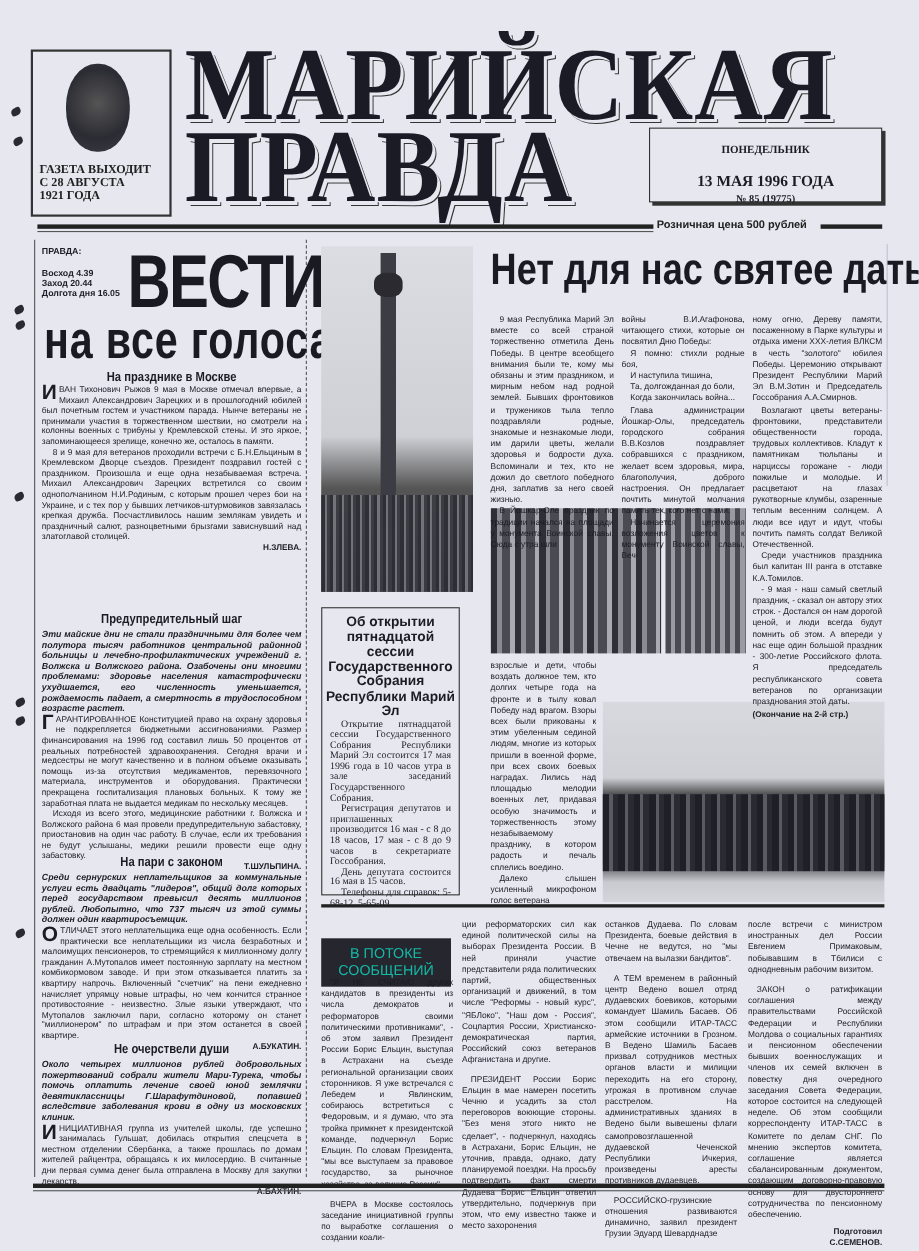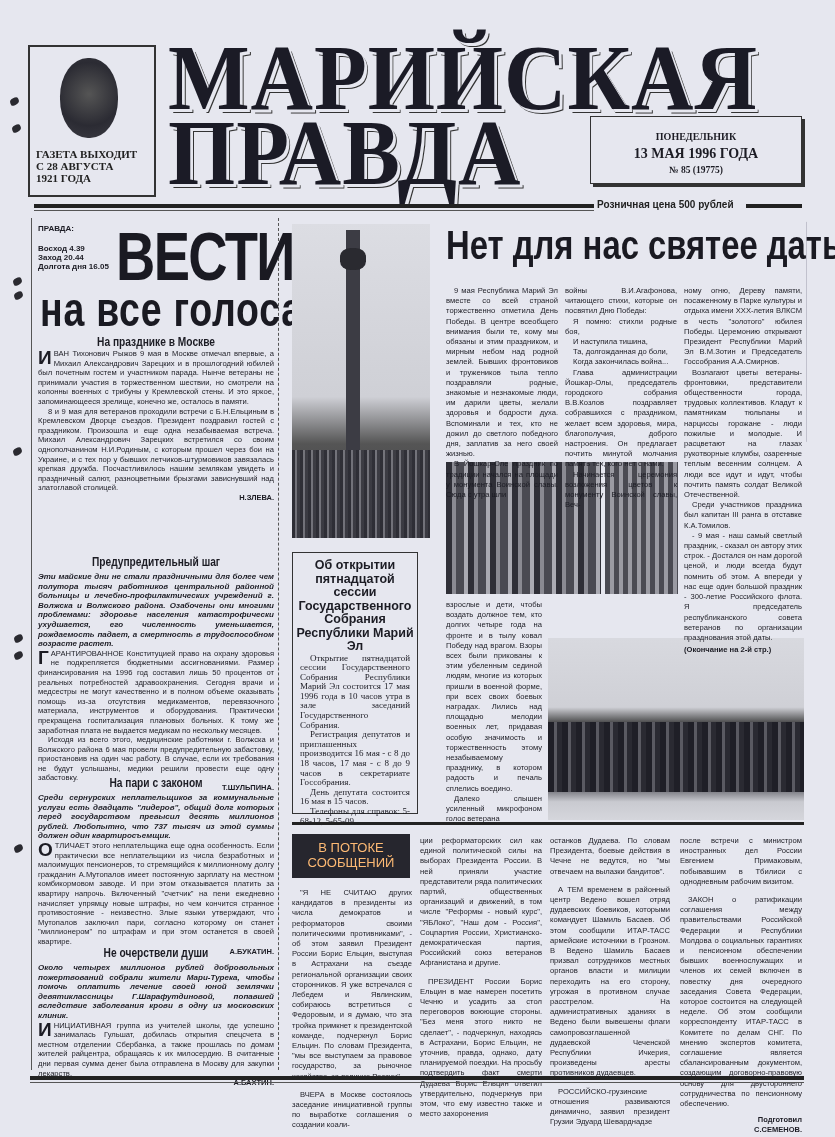--- a/index.html
+++ b/index.html
@@ -8,21 +8,21 @@
   .hole{position:absolute;width:9px;height:7px;background:#2a2a30;border-radius:50% 30% 50% 30%;transform:rotate(-25deg);}
   
   .emblem-box{left:28px;top:45px;width:124px;height:148px;border:2px solid #333;}
   .emblem{left:60px;top:58px;width:58px;height:80px;border-radius:48%;background:radial-gradient(circle at 50% 45%,#555 0,#2b2b33 60%,#3c3c44 100%);}
   .emblem-text{left:36px;top:148px;width:112px;font-family:"Liberation Serif",serif;font-size:11px;line-height:12px;font-weight:bold;color:#222;}
   .mast{font-family:"Liberation Serif",serif;font-weight:bold;color:#1b1b26;letter-spacing:1px;text-shadow:3px 3px 0 #e6e7ef,4px 4px 0 #333,5px 5px 0 #e6e7ef;}
   .mast1{left:168px;top:30px;font-size:94px;line-height:94px;transform:scaleX(0.92);transform-origin:left top;}
   .mast2{left:168px;top:105px;font-size:94px;line-height:94px;transform:scaleX(0.92);transform-origin:left top;}
   .datebox{left:590px;top:116px;width:210px;height:66px;border:1.5px solid #333;box-shadow:3px 3px 0 #333;text-align:center;font-family:"Liberation Serif",serif;font-weight:bold;}
   .dow{font-size:10px;margin-top:14px;}
-  .date{font-size:14px;margin-top:4px;}
+  .date{font-size:14px;margin-top:16px;}
   .issue{font-size:9.5px;margin-top:3px;}
   .rule-top{left:34px;top:204px;width:560px;height:4px;background:#222;}
   .rule-top2{left:34px;top:210px;width:560px;height:1px;background:#555;}
   .price{left:597px;top:199px;font-size:10px;font-weight:bold;color:#222;}
   .rule-price{left:746px;top:204px;width:56px;height:4px;background:#222;}
   
   .leftcol{left:31px;top:218px;width:246px;height:852px;border-right:1px dashed #555;border-left:1px solid #555;}
   .today-label{left:38px;top:224px;font-size:8px;font-weight:bold;}
   .today-line{font-size:8px;line-height:9px;font-weight:bold;}
   .vesti{left:116px;top:222px;font-family:"Liberation Sans",sans-serif;font-weight:bold;font-size:68px;line-height:68px;letter-spacing:-2px;transform:scaleX(0.8);transform-origin:left top;color:#1a1a22;}
@@ -48,21 +48,21 @@
   .col{font-size:7.6px;line-height:10.2px;text-align:justify;}
   .col p{margin:0;text-indent:8px;}
   .poem p{text-indent:8px;margin:0;}
   
   .sessbox{left:292px;top:552px;width:124px;height:260px;border:1.5px solid #333;}
   .sess-title{font-weight:bold;font-size:12.5px;line-height:13.5px;text-align:center;margin-top:6px;}
   .sess-body{font-family:"Liberation Serif",serif;font-size:9px;line-height:9.6px;text-align:justify;padding:0 7px;margin-top:0;}
   .sess-body p{margin:0;text-indent:10px;}
   
   .midrule{left:292px;top:822px;width:512px;height:3px;background:#222;}
-  .potok{left:292px;top:834px;width:118px;height:44px;background:#26262e;color:#fdba74;text-align:center;font-size:13px;line-height:15px;padding-top:6px;box-sizing:border-box;}
+  .potok{left:292px;top:853px;width:118px;height:44px;background:#26262e;color:#14b8a6;text-align:center;font-size:13px;line-height:15px;padding-top:6px;box-sizing:border-box;}
   .bottomrule{left:30px;top:1076px;width:774px;height:4px;background:#222;}
   .bottomrule2{left:30px;top:1082px;width:774px;height:1px;background:#555;}
   .sidescribble{left:806px;top:220px;width:26px;height:220px;border-left:1px solid #8a8a9a;opacity:.4;transform:skewY(-8deg);}
 </style>
 </head>
 <body>
 
 <div class="hole" style="left:10px;top:98px"></div>
 <div class="hole" style="left:12px;top:125px"></div>
 <div class="hole" style="left:13px;top:278px"></div>

